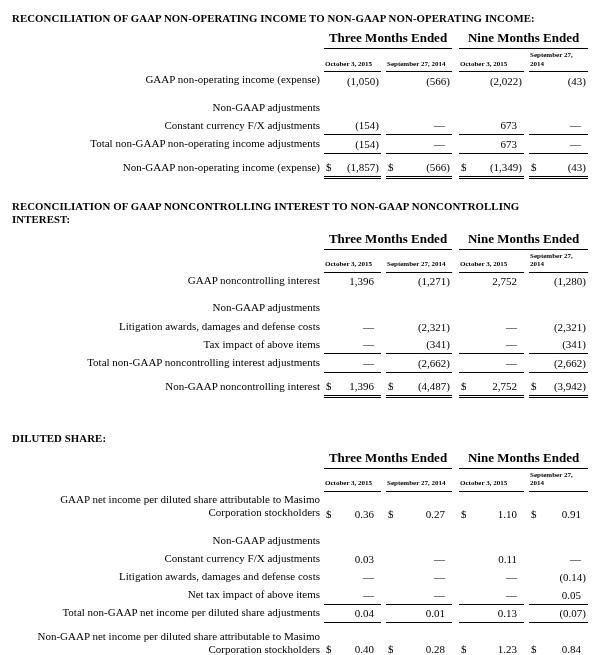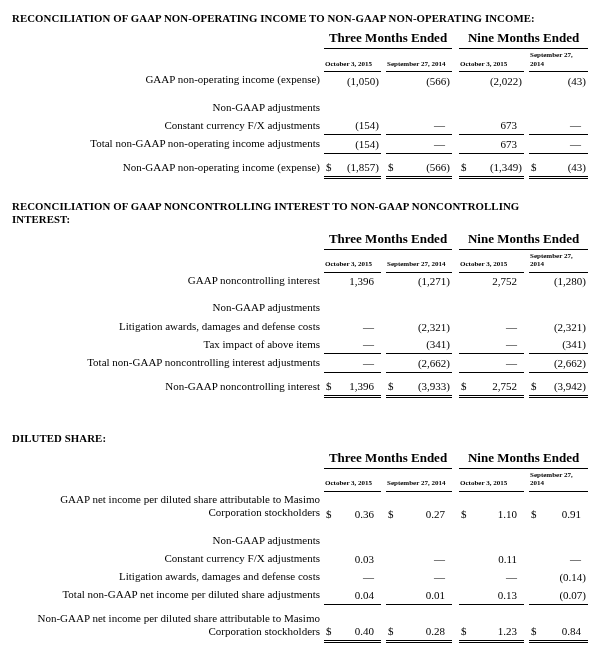--- a/index.html
+++ b/index.html
@@ -276,21 +276,21 @@
       </tr>
       <tr class="sp5">
             <td colspan="12"></td>
           </tr>
       <tr>
         <td class="lbl">Non-GAAP noncontrolling interest</td>
         <td class="d dbl">$</td>
         <td class="v dbl">1,396</td>
         <td></td>
         <td class="d dbl">$</td>
-        <td class="v dbl p">(3,933)</td>
+        <td class="v dbl p">(4,487)</td>
         <td></td>
         <td class="d dbl">$</td>
         <td class="v dbl">2,752</td>
         <td></td>
         <td class="d dbl">$</td>
         <td class="v dbl p">(3,942)</td>
       </tr>
     </tbody>
       </table>
   </div>
@@ -375,20 +375,34 @@
         <td class="d"></td>
         <td class="v">—</td>
         <td></td>
         <td class="d"></td>
         <td class="v">—</td>
         <td></td>
         <td class="d"></td>
         <td class="v p">(0.14)</td>
       </tr>
       <tr>
+        <td class="lbl i1">Net tax impact of above items</td>
+        <td class="d bb"></td>
+        <td class="v bb">—</td>
+        <td></td>
+        <td class="d bb"></td>
+        <td class="v bb">—</td>
+        <td></td>
+        <td class="d bb"></td>
+        <td class="v bb">—</td>
+        <td></td>
+        <td class="d bb"></td>
+        <td class="v bb">0.05</td>
+      </tr>
+      <tr>
         <td class="lbl i2">Total non-GAAP net income per diluted share adjustments</td>
         <td class="d bb"></td>
         <td class="v bb">0.04</td>
         <td></td>
         <td class="d bb"></td>
         <td class="v bb">0.01</td>
         <td></td>
         <td class="d bb"></td>
         <td class="v bb">0.13</td>
         <td></td>

